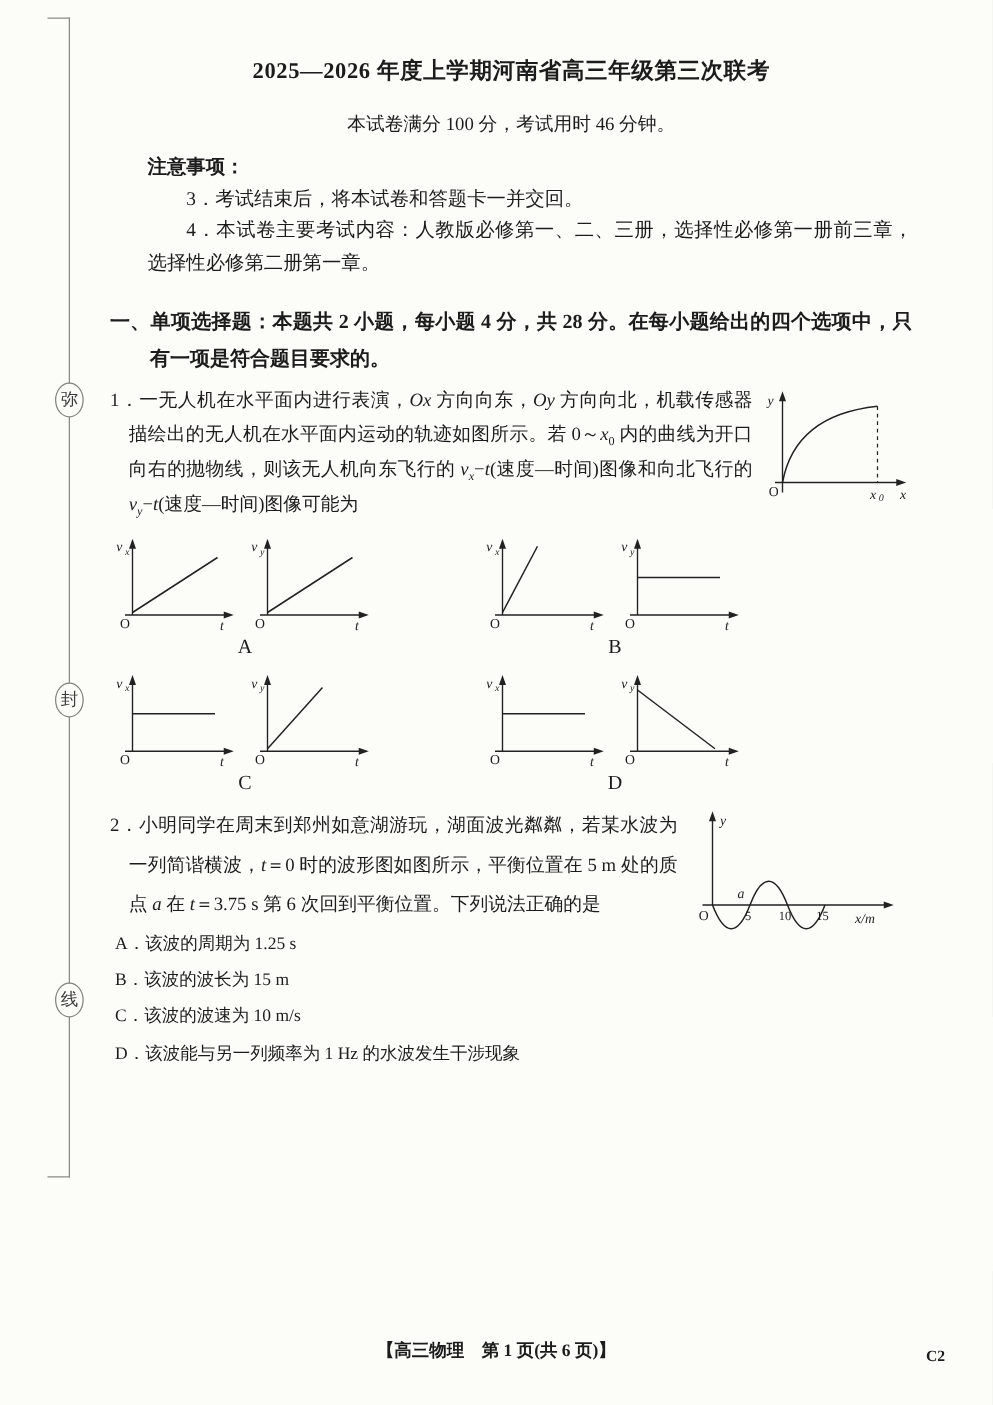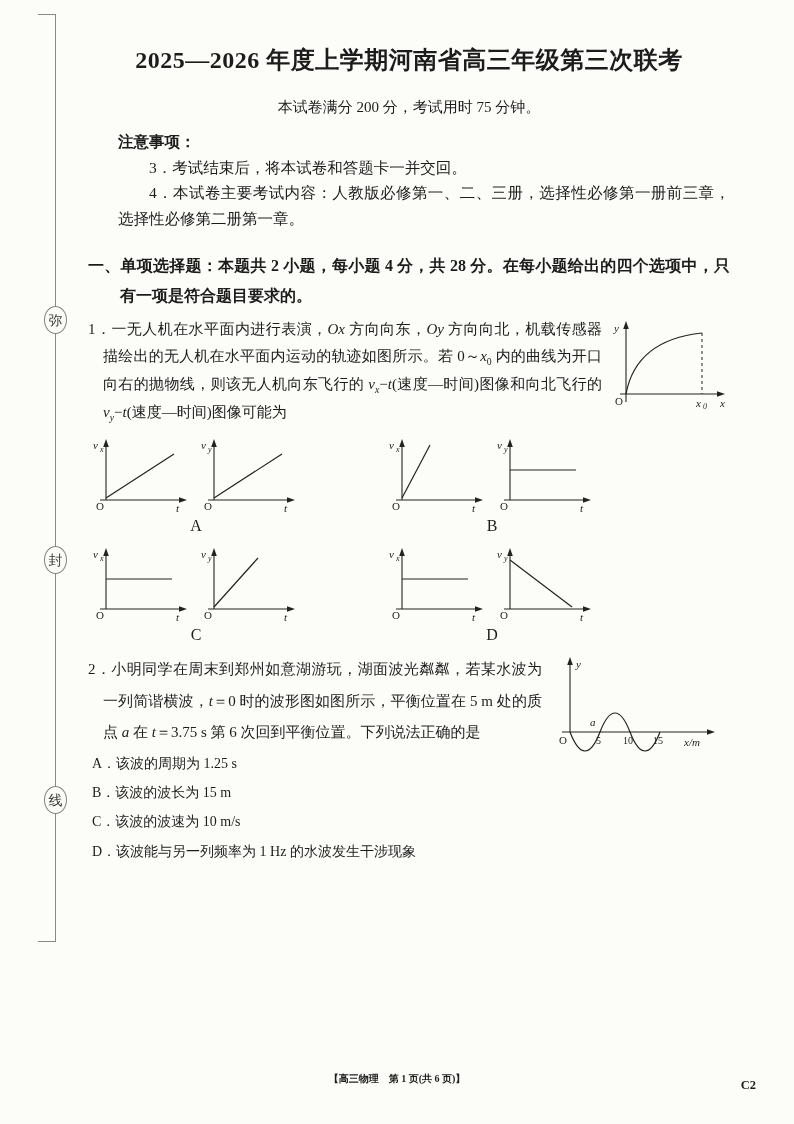--- a/index.html
+++ b/index.html
@@ -16,21 +16,21 @@
   .bind-line::before, .bind-line::after { content:""; position:absolute; left:-18px; width:18px; border-top:1px solid #8a8a85; }
   .bind-line::before { top:0; }
   .bind-line::after { bottom:0; }
   .bind-char {
     position:absolute; left:44px; width:23px; height:28px;
     border:1px solid #84847e; border-radius:50%;
     text-align:center; line-height:27px; font-size:14px; color:#3a3a38;
     background:#fcfcf9;
   }
 
-  .title1 { text-align:center; font-size:24px; font-weight:bold; letter-spacing:0.5px; }
+  .title1 { text-align:center; font-size:18px; font-weight:bold; letter-spacing:0.5px; }
   .title2 { text-align:center; font-size:31px; font-weight:bold; letter-spacing:17px; padding-left:17px; margin-top:6px; }
   .exam-info { text-align:center; font-size:15px; margin-top:22px; }
 
   .notice { margin:12px 0 0 30px; font-size:15.5px; line-height:1.65; }
   .notice-title { font-weight:bold; }
   .notice p { text-indent:2em; text-align:justify; }
 
   .section-heading {
     margin-top:20px; font-weight:bold; font-size:16px; line-height:1.85;
     padding-left:2em; text-indent:-2em; text-align:justify;
@@ -63,37 +63,37 @@
   svg text { font-family:"Liberation Serif","DejaVu Serif",serif; fill:#1c1c1c; }
   .ax { stroke:#222; stroke-width:1.1; }
   .ah { fill:#222; }
   .pl { fill:none; stroke:#222; stroke-width:1.2; }
   .dash { stroke:#222; stroke-width:1; stroke-dasharray:3 3; }
   .lv { font-size:11px; font-style:italic; }
   .ls { font-size:8px; font-style:italic; }
   .lo { font-size:11px; }
   .lt { font-size:10px; }
 
-  .footer { position:absolute; left:0; right:0; top:1072px; text-align:center; font-size:10px; font-weight:bold; }
+  .footer { position:absolute; left:0; right:0; top:1072px; text-align:center; font-size:14px; font-weight:bold; }
   .footer-code { position:absolute; right:38px; top:1078px; font-size:12.5px; font-weight:bold; }
 </style>
 </head>
 <body>
 
 <div class="page">
 
   <div class="bind-line"></div>
   <div class="bind-char" style="top:306px">弥</div>
   <div class="bind-char" style="top:546px">封</div>
   <div class="bind-char" style="top:786px">线</div>
 
   <div class="content">
 
     <div class="title1">2025—2026 年度上学期河南省高三年级第三次联考</div>
-    <div class="exam-info">本试卷满分 200 分，考试用时 75 分钟。</div>
+    <div class="exam-info">本试卷满分 100 分，考试用时 46 分钟。</div>
 
     <div class="notice">
       <div class="notice-title">注意事项：</div>
       <p>3．考试结束后，将本试卷和答题卡一并交回。</p>
       <p>4．本试卷主要考试内容：人教版必修第一、二、三册，选择性必修第一册前三章，选择性必修第二册第一章。</p>
     </div>
 
     <div class="section-heading">一、单项选择题：本题共 2 小题，每小题 4 分，共 28 分。在每小题给出的四个选项中，只有一项是符合题目要求的。</div>
 
     <div class="q-block">

